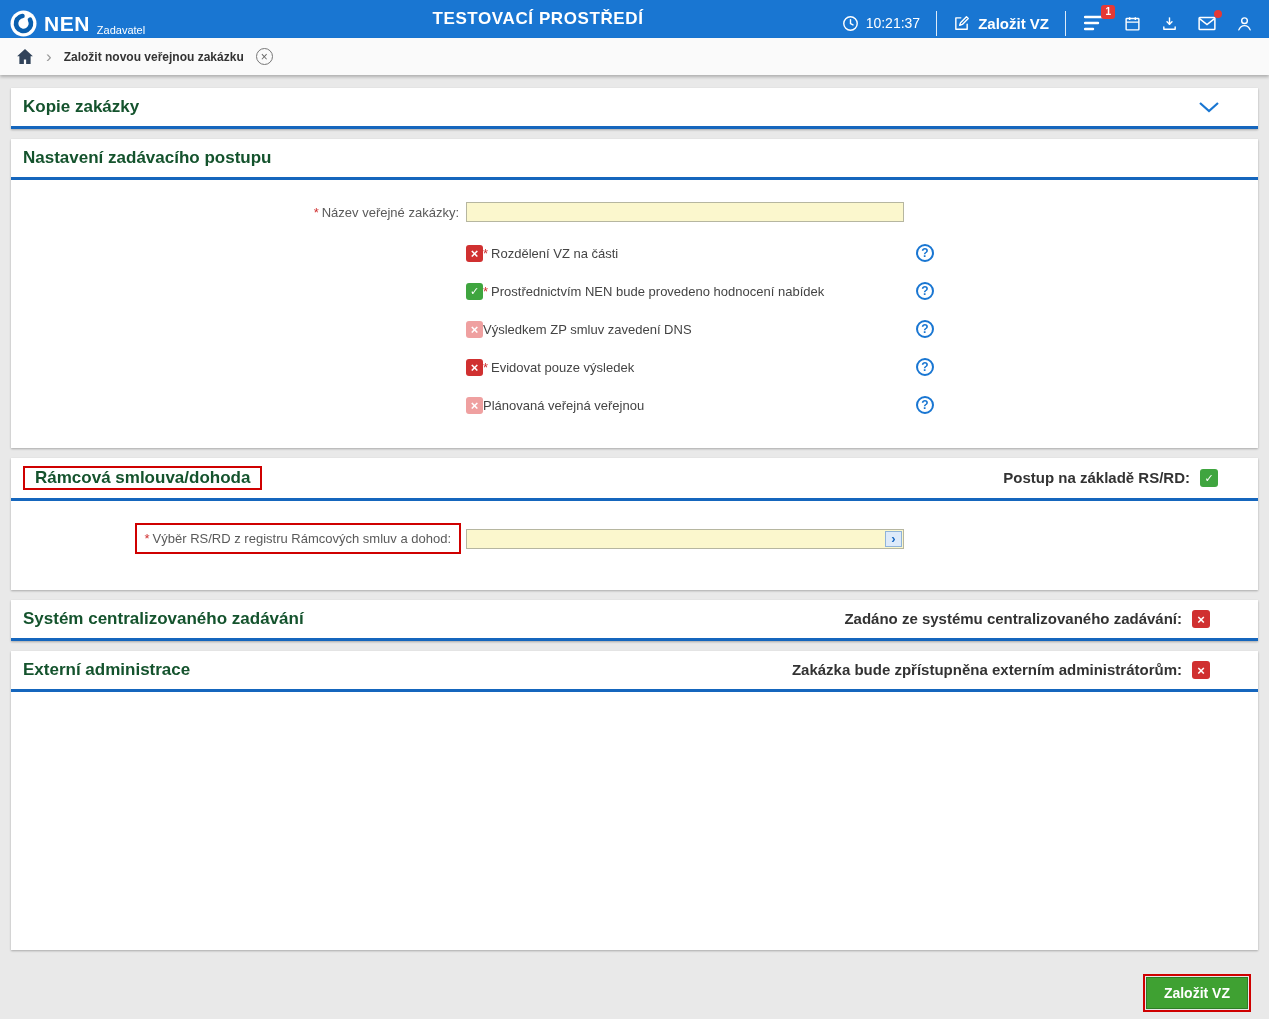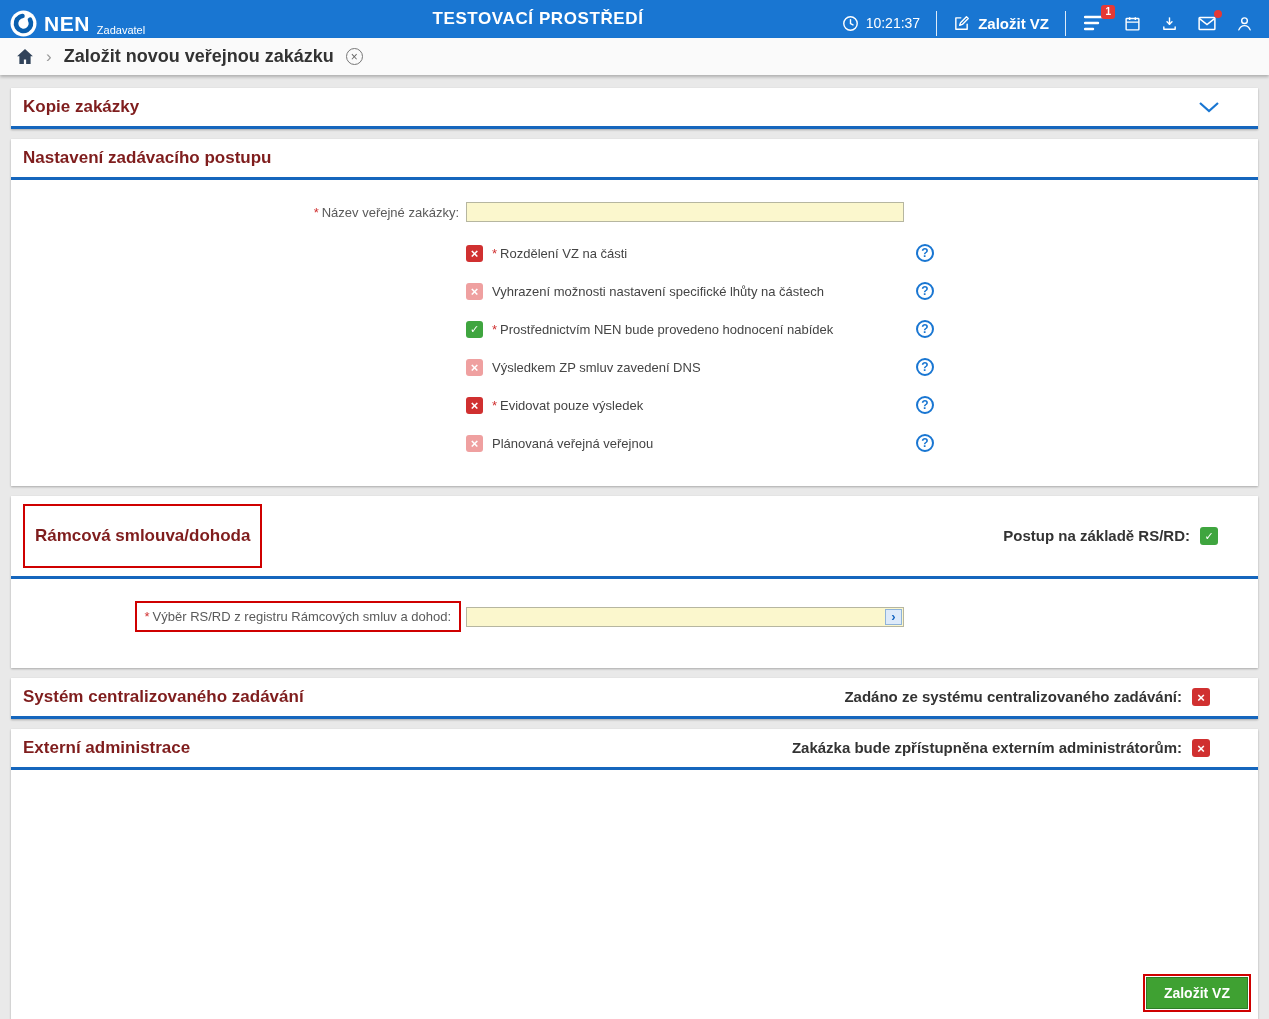--- a/index.html
+++ b/index.html
@@ -18,30 +18,30 @@
   .vdiv { width: 1px; height: 25px; background: rgba(255,255,255,.85); }
   .hdr-btn { display: flex; align-items: center; gap: 8px; background: none; border: none; color: #fff; font-weight: bold; font-size: 15px; font-family: inherit; cursor: pointer; padding: 0; }
   .icon-wrap { position: relative; display: flex; align-items: center; cursor: pointer; padding: 2px; }
   .badge { position: absolute; top: -8px; right: -9px; background: #e53935; color: #fff; font-size: 10px; font-weight: bold; padding: 1px 4px; border-radius: 3px; line-height: 1.2; }
   .dot { position: absolute; top: -4px; right: -4px; width: 8px; height: 8px; border-radius: 50%; background: #e53935; }
 
   
   .breadcrumb { height: 37px; background: #fafafa; display: flex; align-items: center; gap: 12px; padding: 0 16px; box-shadow: 0 2px 3px rgba(0,0,0,.25); position: relative; z-index: 2; }
   .home-wrap { display: flex; align-items: center; cursor: pointer; }
   .sep::before { content: "›"; color: #999; font-size: 17px; }
-  .crumb { font-size: 18px; font-weight: bold; color: #333; cursor: pointer; }
+  .crumb { font-size: 12px; font-weight: bold; color: #333; cursor: pointer; }
   .crumb-close { width: 17px; height: 17px; border: 1px solid #777; border-radius: 50%; display: flex; align-items: center; justify-content: center; color: #666; cursor: pointer; flex: 0 0 auto; }
   .crumb-close::before { content: "×"; font-size: 12px; line-height: 1; }
 
   
   .card { background: #fff; margin: 10px 11px; box-shadow: 0 1px 2px rgba(0,0,0,.28); }
   .card.first { margin-top: 13px; }
   .card.last { margin-bottom: 0; }
   .card-head { display: flex; align-items: center; justify-content: space-between; padding: 8px 12px; border-bottom: 3px solid #1566bd; min-height: 41px; }
-  .card-title { margin: 0; font-size: 17px; font-weight: bold; color: #7f1d1d; }
+  .card-title { margin: 0; font-size: 17px; font-weight: bold; color: #14532d; }
   .head-right { display: flex; gap: 10px; padding-right: 28px; }
   .head-right.tight { padding-right: 36px; }
   .head-right-label { font-size: 15px; font-weight: bold; color: #333; }
   .collapse { display: flex; align-items: center; cursor: pointer; padding-right: 26px; }
 
   
   .state-icon { width: 17px; height: 17px; border-radius: 3px; display: inline-flex; align-items: center; justify-content: center; color: #fff; font-weight: bold; font-size: 13px; cursor: pointer; flex: 0 0 auto; }
   .state-icon::before { content: "×"; }
   .state-icon[data-state="green"]::before { content: "✓"; font-size: 11px; }
   .state-icon[data-state="red"] { background: #d03030; }
@@ -50,27 +50,27 @@
   .state-icon.lg { width: 18px; height: 18px; }
 
   
   .card-body { padding: 16px 0 24px; }
   .form-row { display: flex; align-items: center; margin: 6px 0 12px; }
   .label-col { width: 455px; display: flex; justify-content: flex-end; align-items: center; flex: 0 0 auto; }
   .f-label { font-size: 13px; color: #5a5a5a; padding-right: 7px; white-space: nowrap; }
   .req { color: #d03030; margin-right: 3px; }
   .req:empty { margin: 0; }
   .yellow-input { width: 438px; height: 20px; background: #fbf7cd; border: 1px solid #b6b6a0; padding: 0 5px; font-family: inherit; font-size: 12px; color: #333; }
-  .cb-row { margin-left: 455px; width: 468px; display: flex; align-items: center; gap: 9px; height: 38px; }
+  .cb-row { margin-left: 455px; width: 468px; display: flex; align-items: center; height: 38px; }
   .cb-label { font-size: 13px; color: #444; }
   .q-icon { margin-left: auto; width: 18px; height: 18px; border: 2px solid #1976d2; border-radius: 50%; color: #1976d2; display: flex; align-items: center; justify-content: center; font-weight: bold; font-size: 12px; cursor: pointer; flex: 0 0 auto; }
   .q-icon::before { content: "?"; }
 
   
-  .hl-red { border: 2px solid #cf0000; padding: 20px 10px; }
+  .hl-red { border: 2px solid #cf0000; padding: 0 10px; }
   .f-label.hl-red { padding: 6px 8px; margin-right: 5px; }
 
   
   .picker-input { position: relative; width: 438px; flex: 0 0 auto; }
   .picker-input .yellow-input { width: 100%; padding-right: 22px; }
   .picker-btn { position: absolute; right: 2px; top: 2px; width: 17px; height: 16px; background: #ddeafa; border: 1px solid #8fb3d9; color: #1565c0; display: flex; align-items: center; justify-content: center; cursor: pointer; }
   .picker-btn::before { content: "›"; font-size: 13px; font-weight: bold; line-height: 1; }
 
   .empty-body { height: 258px; }
 
@@ -184,25 +184,20 @@
         </div>
         <input class="yellow-input" value="" style="">
       </div>
 
       <div class="cb-row">
         <span class="state-icon" data-state="red"></span>
         <span class="cb-label"><span class="req">*</span><span>Rozdělení VZ na části</span></span>
         <span class="q-icon"></span>
       </div>
 
-      <div class="cb-row">
-        <span class="state-icon" data-state="pink"></span>
-        <span class="cb-label"><span class="req"></span><span>Vyhrazení možnosti nastavení specifické lhůty na částech</span></span>
-        <span class="q-icon"></span>
-      </div>
 
       <div class="cb-row">
         <span class="state-icon" data-state="green"></span>
         <span class="cb-label"><span class="req">*</span><span>Prostřednictvím NEN bude provedeno hodnocení nabídek</span></span>
         <span class="q-icon"></span>
       </div>
 
       <div class="cb-row">
         <span class="state-icon" data-state="pink"></span>
         <span class="cb-label"><span class="req"></span><span>Výsledkem ZP smluv zavedení DNS</span></span>

